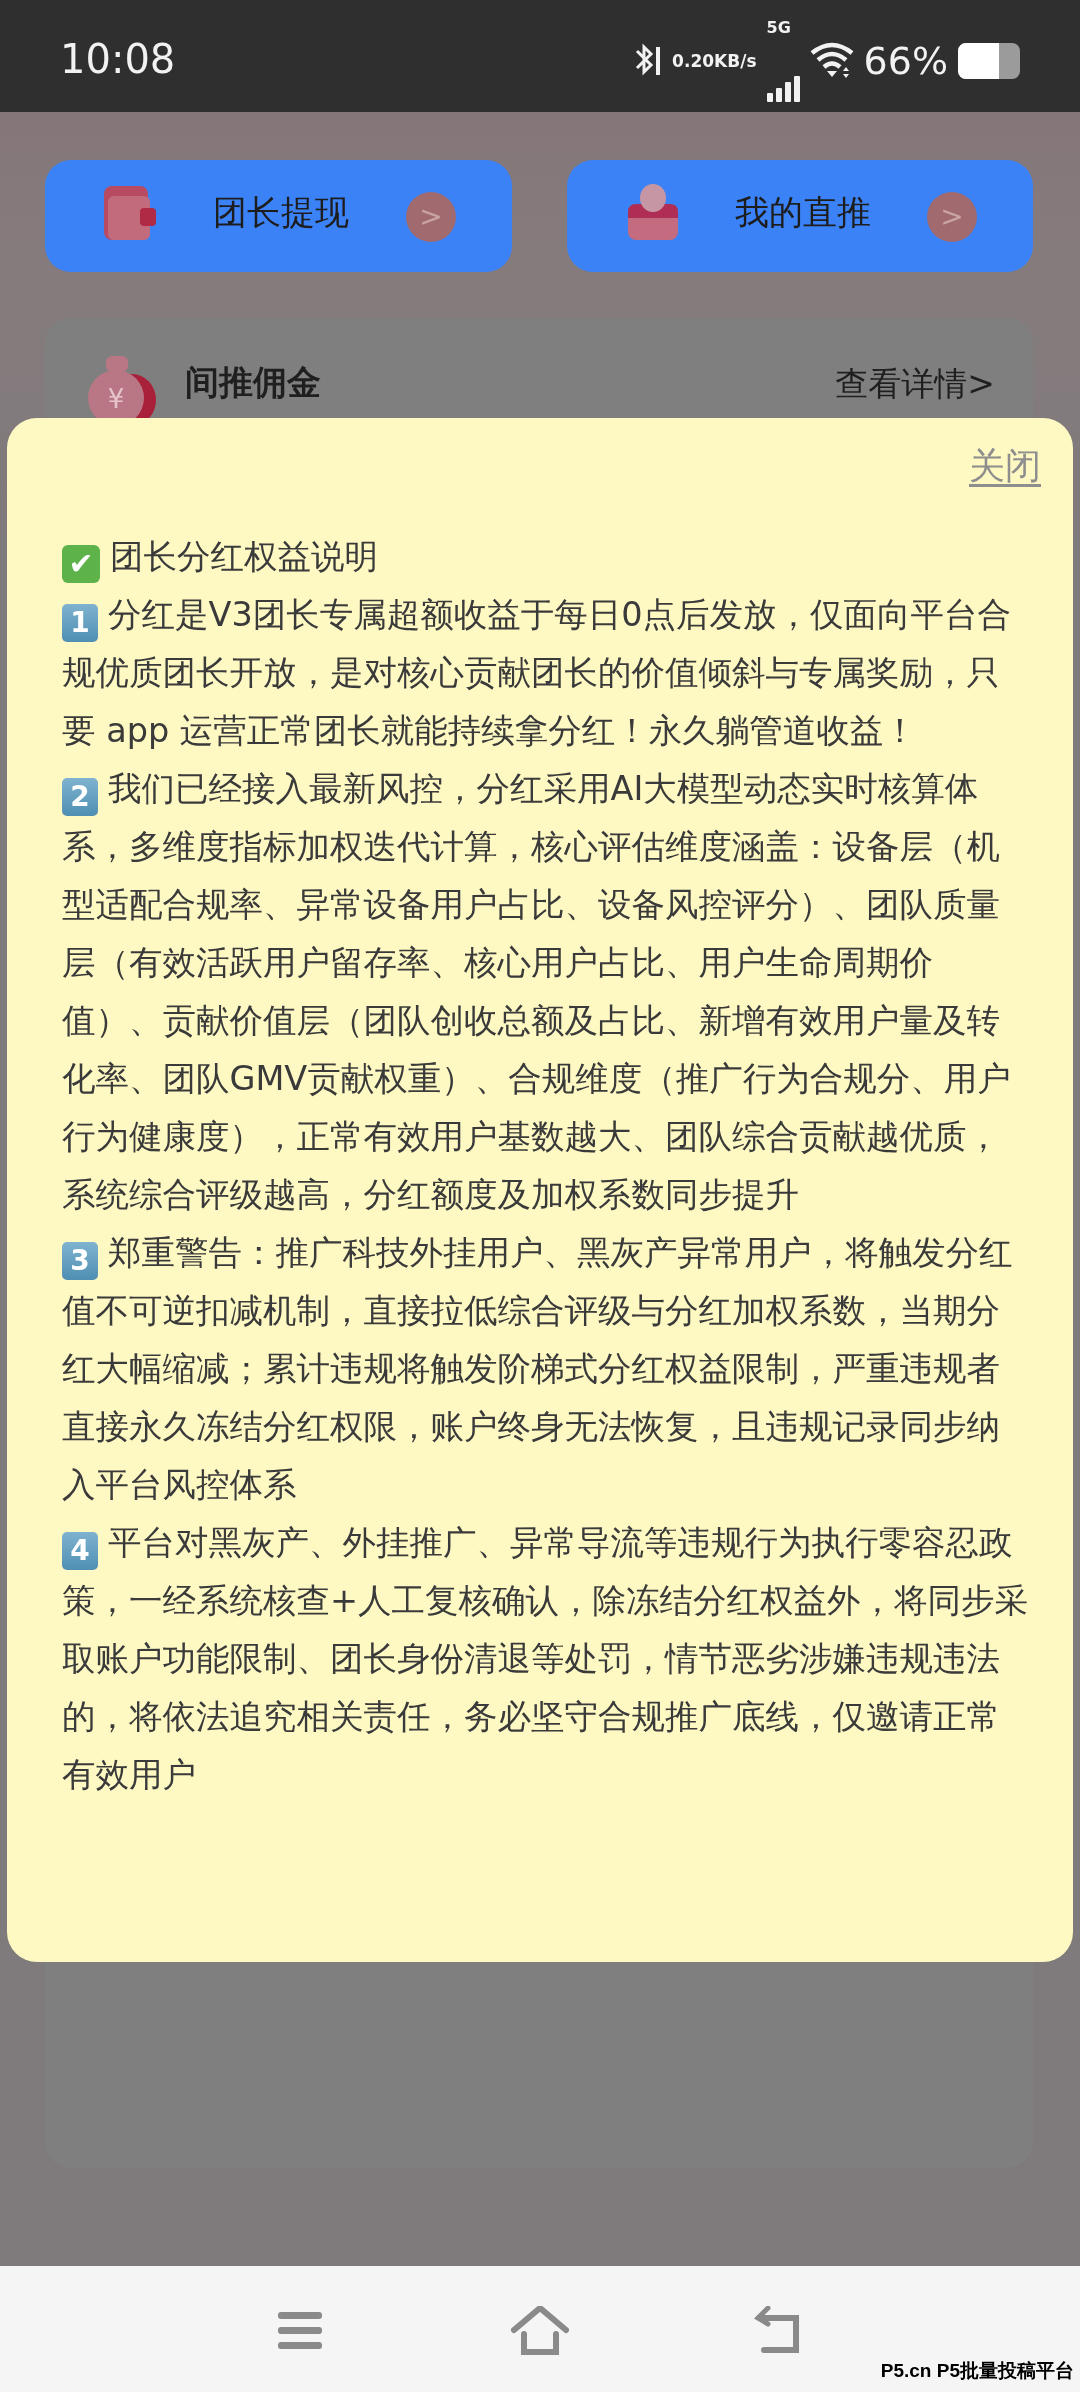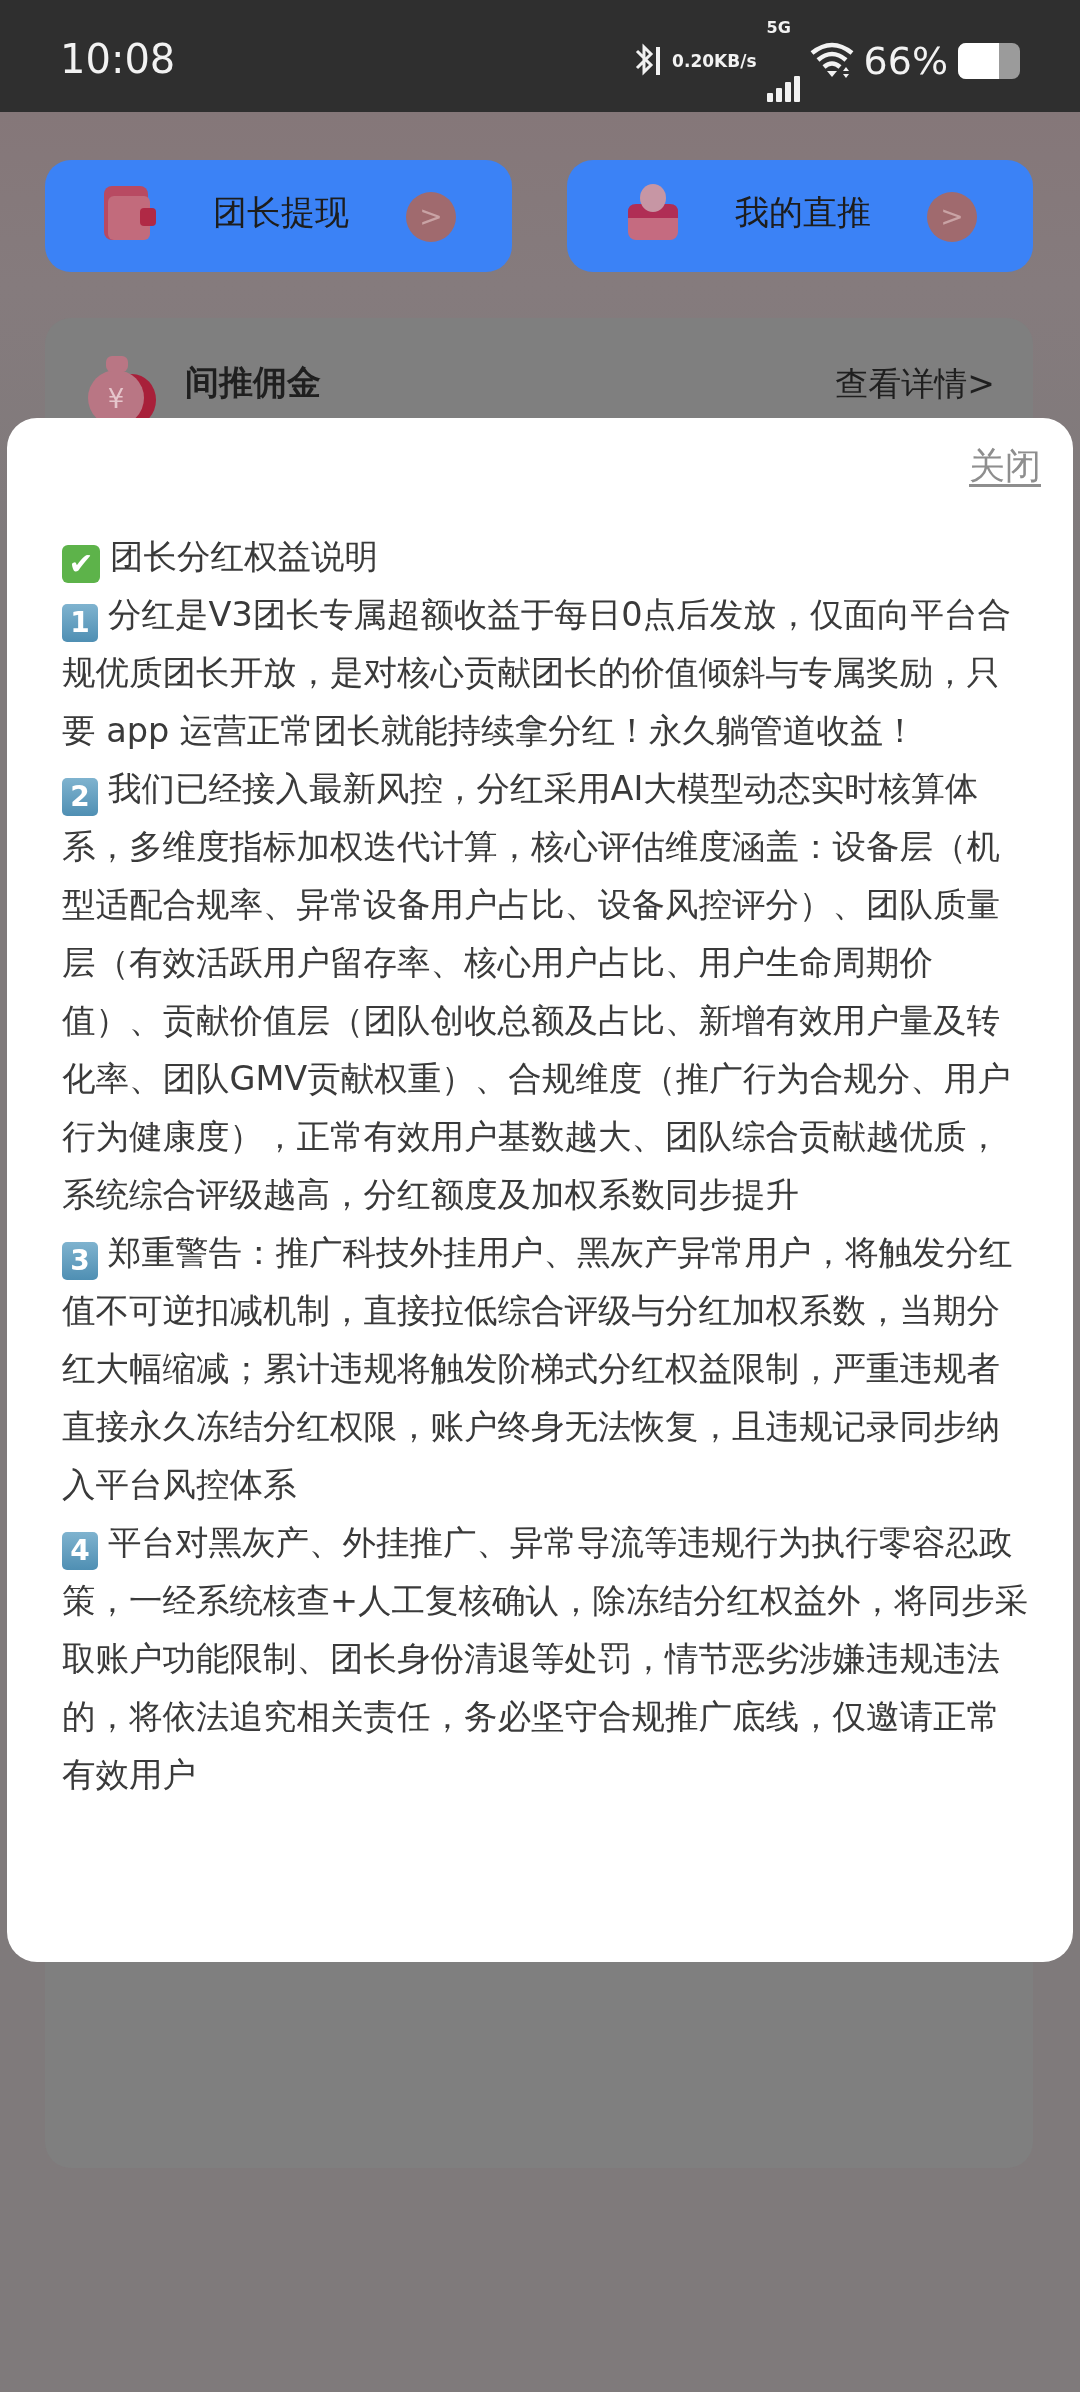--- a/index.html
+++ b/index.html
@@ -50,21 +50,21 @@
     position: absolute; left: 45px; top: 318px; width: 988px; height: 1850px;
     border-radius: 26px; background: #7f7f7f;
   }
   .cm-icon { position: absolute; left: 37px; top: 30px; width: 80px; height: 80px; }
   .cm-title { position: absolute; left: 140px; top: 42px; font-size: 34px; font-weight: bold; color: #1f1f1f; text-align: center; }
   .cm-detail { position: absolute; right: 38px; top: 44px; font-size: 33px; color: #1f1f1f; }
 
   
   .modal {
     position: absolute; left: 7px; top: 418px; width: 1066px; height: 1544px;
-    background: #ffffff; border-radius: 30px;
+    background: #fef9c3; border-radius: 30px;
   }
   .close-link {
     position: absolute; right: 32px; top: 24px; font-size: 36px; color: #8e8e8e;
     text-decoration: underline; text-underline-offset: 6px; cursor: pointer;
   }
   .modal-body {
     position: absolute; left: 55px; top: 110px; width: 970px;
     font-size: 33.5px; line-height: 58px; color: #3a3a3a;
   }
   .para { display: block; white-space: normal; word-break: break-all; }
@@ -178,14 +178,30 @@
       </div>
       <div class="para">
         <span class="keycap">3</span><span>郑重警告：推广科技外挂用户、黑灰产异常用户，将触发分红值不可逆扣减机制，直接拉低综合评级与分红加权系数，当期分红大幅缩减；累计违规将触发阶梯式分红权益限制，严重违规者直接永久冻结分红权限，账户终身无法恢复，且违规记录同步纳入平台风控体系</span>
       </div>
       <div class="para">
         <span class="keycap">4</span><span>平台对黑灰产、外挂推广、异常导流等违规行为执行零容忍政策，一经系统核查+人工复核确认，除冻结分红权益外，将同步采取账户功能限制、团长身份清退等处罚，情节恶劣涉嫌违规违法的，将依法追究相关责任，务必坚守合规推广底线，仅邀请正常有效用户</span>
       </div>
     </div>
   </div>
 
+  <div class="nav-bar">
+    <svg class="nav-btn menu" viewBox="0 0 60 50">
+      <rect x="8" y="6" width="44" height="7" rx="3" fill="#8a8a8a"></rect>
+      <rect x="8" y="21" width="44" height="7" rx="3" fill="#8a8a8a"></rect>
+      <rect x="8" y="36" width="44" height="7" rx="3" fill="#8a8a8a"></rect>
+    </svg>
+    <svg class="nav-btn home" viewBox="0 0 60 50">
+      <path d="M4 24 L30 2 L56 24" stroke="#8a8a8a" stroke-width="6" fill="none" stroke-linecap="round"></path>
+      <path d="M14 28 L14 46 L46 46 L46 28" stroke="#8a8a8a" stroke-width="6" fill="none" stroke-linecap="round"></path>
+    </svg>
+    <svg class="nav-btn back" viewBox="0 0 60 50">
+      <path d="M10 12 L46 12 L46 44 L14 44" stroke="#8a8a8a" stroke-width="6" fill="none" stroke-linecap="round"></path>
+      <path d="M18 2 L8 12 L18 18" stroke="#8a8a8a" stroke-width="5" fill="none" stroke-linecap="round"></path>
+    </svg>
+    <span class="watermark">P5.cn P5批量投稿平台</span>
+  </div>
 
 </div>
 
 </body></html>

